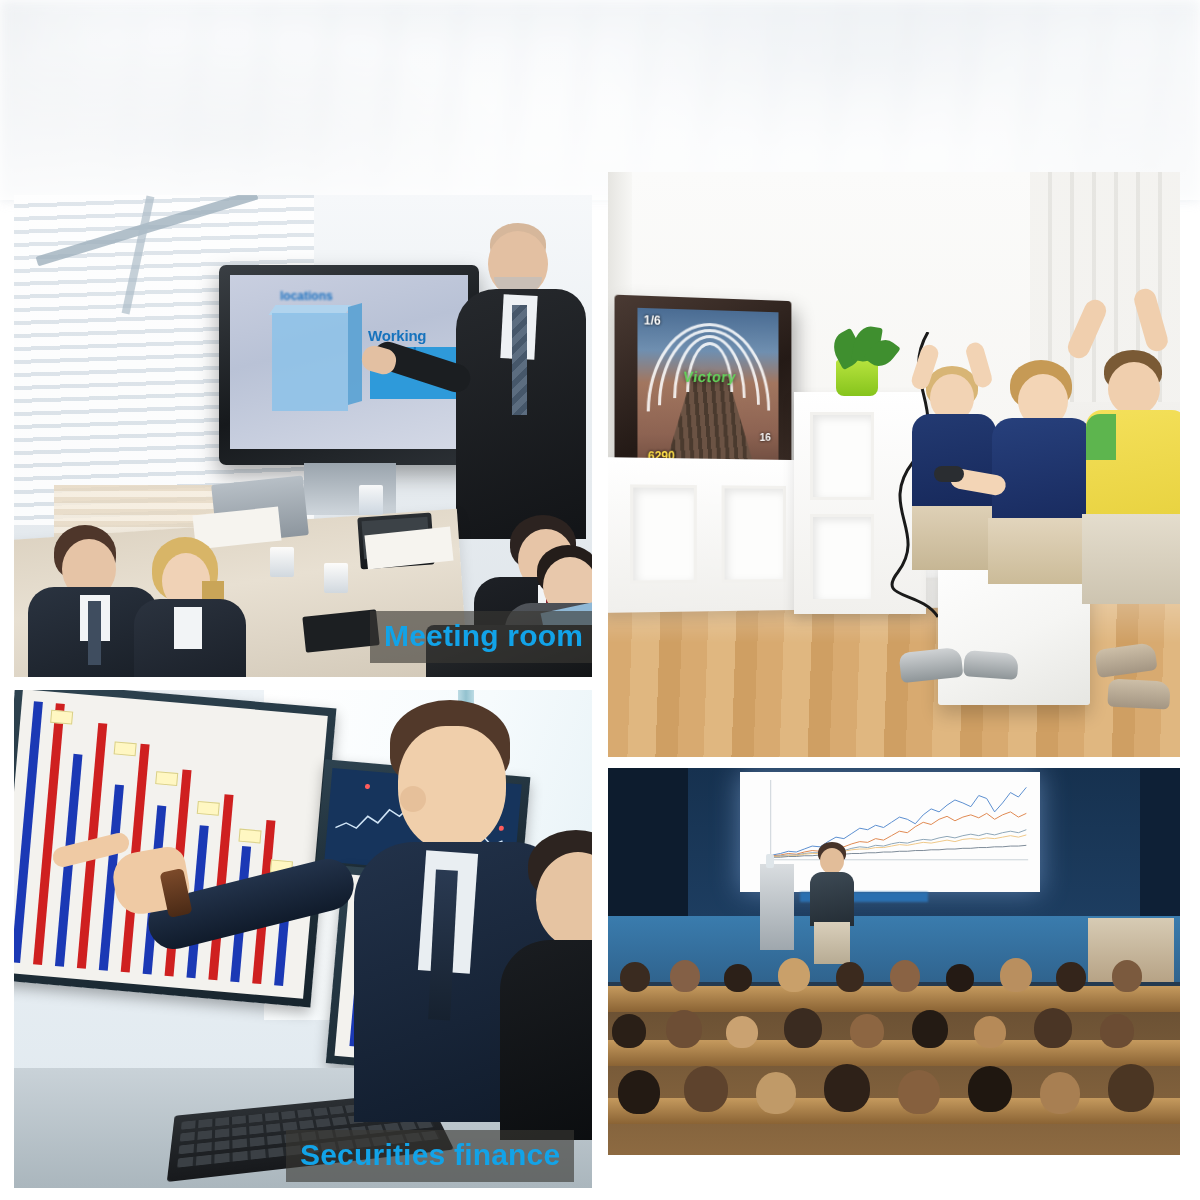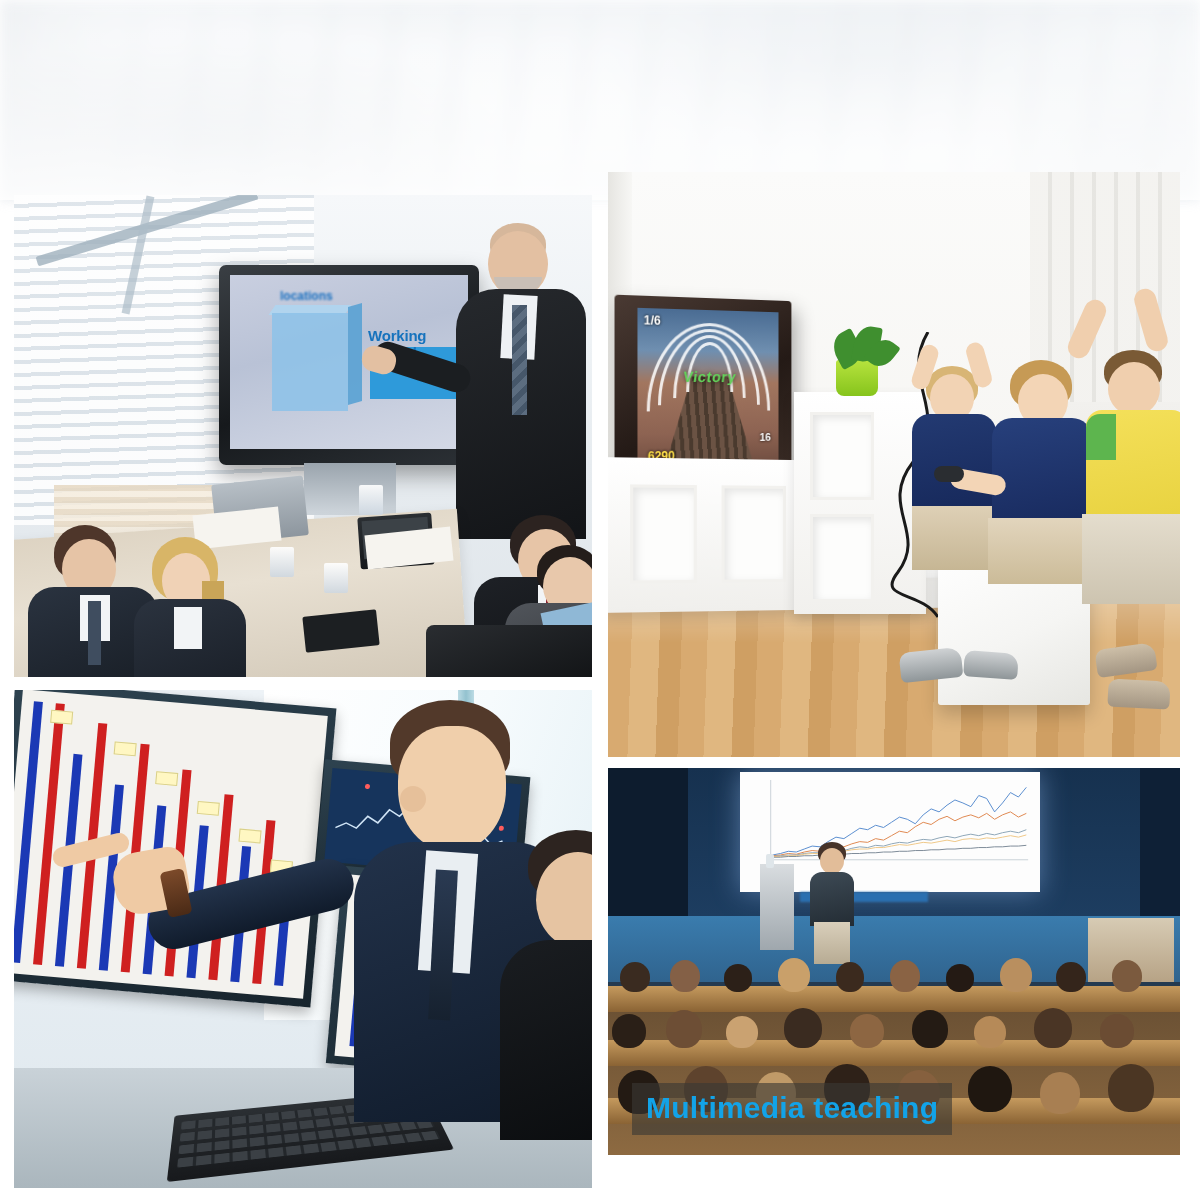--- a/index.html
+++ b/index.html
@@ -489,20 +489,21 @@
       <div class="person" id="mr-man-r2">
         <div class="p-hair" style="left:18px;top:0;width:62px;height:52px;background:#241d1a;"></div>
         <div class="p-head" style="left:24px;top:12px;width:54px;height:58px;background:#e8c8ab;"></div>
         <div class="p-body" style="left:-14px;top:58px;width:120px;height:110px;background:linear-gradient(160deg,#51555b,#2b2e32);"></div>
         <div style="position:absolute;left:24px;top:62px;width:58px;height:30px;background:#8fb8d6;transform:rotate(-12deg);filter:blur(.5px);"></div>
       </div>
 
       <div style="position:absolute;left:412px;top:430px;width:180px;height:60px;background:linear-gradient(160deg,#2a2d31,#101214);border-radius:8px;"></div>
     </div>
 
+    <div class="caption" style="left:356px; bottom:14px;">Meeting room</div>
   </div>
 
   <div class="panel" id="panel-home">
     <div class="scene">
       <div class="ht-wall"></div>
       <div class="ht-vertblinds"></div>
       <div class="ht-doorframe"></div>
       <div class="ht-floor"></div>
 
       <div class="ht-tv">
@@ -700,20 +701,21 @@
         <div style="position:absolute;left:-150px;top:170px;width:24px;height:46px;background:linear-gradient(180deg,#7c4a2a,#4a2a16);border-radius:5px;transform:rotate(-12deg);"></div>
       </div>
 
       <div class="person" id="fin-colleague">
         <div class="p-hair" style="left:14px;top:0;width:96px;height:72px;background:#2d2420;"></div>
         <div class="p-head" style="left:22px;top:22px;width:84px;height:96px;background:#e6c4a2;"></div>
         <div class="p-body" style="left:-14px;top:110px;width:160px;height:200px;background:linear-gradient(160deg,#1a1d21,#0a0c0e);border-radius:50px 40px 0 0;"></div>
       </div>
     </div>
 
+    <div class="caption" style="left:272px; bottom:6px;">Securities finance</div>
   </div>
 
   <div class="panel" id="panel-edu">
     <div class="scene">
       <div class="edu-bg"></div>
       <div class="edu-walldark"></div>
       <div class="edu-walldark2"></div>
 
       <div class="edu-screen">
         <svg class="edu-chart" viewBox="0 0 300 96" preserveAspectRatio="none">
@@ -776,16 +778,15 @@
         <div class="edu-head" style="left:76px;top:108px;width:44px;height:46px;background:#5e432d;"></div>
         <div class="edu-head" style="left:148px;top:114px;width:40px;height:42px;background:#c09a68;"></div>
         <div class="edu-head" style="left:216px;top:106px;width:46px;height:48px;background:#2e2118;"></div>
         <div class="edu-head" style="left:290px;top:112px;width:42px;height:44px;background:#86603e;"></div>
         <div class="edu-head" style="left:360px;top:108px;width:44px;height:46px;background:#1f1710;"></div>
         <div class="edu-head" style="left:432px;top:114px;width:40px;height:42px;background:#a87f52;"></div>
         <div class="edu-head" style="left:500px;top:106px;width:46px;height:48px;background:#4b3623;"></div>
       </div>
     </div>
 
-    <div class="caption" style="left:24px; bottom:20px;">Multimedia teaching</div>
   </div>
 
 </div>
 
 </body></html>

